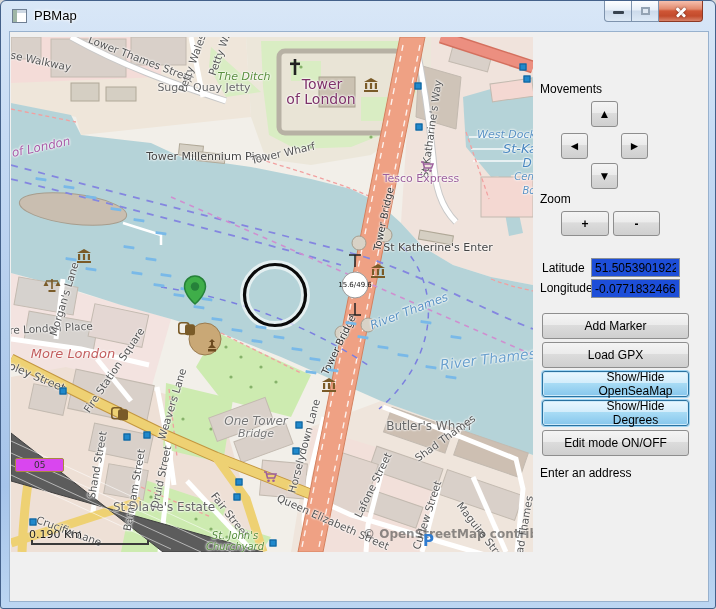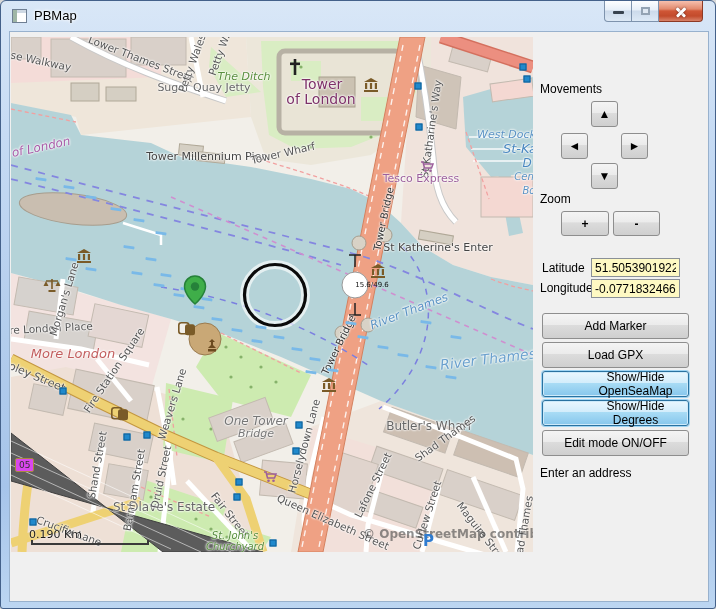--- a/index.html
+++ b/index.html
@@ -33,38 +33,38 @@
   #map-overlays{position:absolute;left:0;top:0;width:100%;height:100%;}
   .mlabel{position:absolute;white-space:nowrap;font-family:"DejaVu Sans",sans-serif;
     text-shadow:0 0 2px #fff,0 0 2px #fff,0 0 3px #fff;line-height:1;}
   .signal{position:absolute;width:7px;height:7px;background:#2089cc;border:1px solid #0f5f96;transform:translate(-50%,-50%);}
   .wdash{position:absolute;width:11px;height:2.5px;background:#79b9e8;border-radius:1px;transform:translate(-50%,-50%) rotate(8deg);}
   .micon{position:absolute;transform:translate(-50%,-50%);line-height:0;}
   .wwh-sign{position:absolute;left:135px;top:221px;background:#b9e6f2;border:2px solid #7a7fdd;
     padding:0 4px 1px 4px;font-family:"DejaVu Sans",sans-serif;font-weight:bold;font-size:13px;color:#000;white-space:nowrap;}
   .pin{position:absolute;left:172px;top:238px;}
   .clearance-text{position:absolute;left:344px;top:248px;transform:translate(-50%,-50%);
-    font-family:"DejaVu Sans",sans-serif;font-size:7px;color:#111;white-space:nowrap;margin-left:17px;}
+    font-family:"DejaVu Sans",sans-serif;font-size:7px;color:#111;white-space:nowrap;}
   .scale-text{position:absolute;left:18px;top:491px;font-family:"DejaVu Sans",sans-serif;font-size:11px;color:#1a1a1a;text-shadow:0 0 2px #fff;}
   .scale-line{position:absolute;left:20px;top:503px;width:118px;height:5px;border-bottom:2px solid #3a3a3a;border-left:2px solid #3a3a3a;border-right:2px solid #3a3a3a;}
   .attribution{position:absolute;left:352px;top:490px;width:170px;text-align:right;
     font-family:"DejaVu Sans",sans-serif;font-size:12px;font-weight:bold;color:rgba(70,70,70,.6);white-space:nowrap;}
   .parking{position:absolute;left:412px;top:495px;color:#2f7cd0;font-weight:bold;font-size:15px;font-family:"DejaVu Sans",sans-serif;}
   .roadref{position:absolute;left:4px;top:421px;background:#d946ef;border:1px solid #a8883f;border-radius:2px;
-    font-family:"DejaVu Sans",sans-serif;font-size:9px;color:#333;padding:1px 3px;}
+    font-family:"DejaVu Sans",sans-serif;font-size:9px;color:#333;padding:1px 18px;}
   
   .plabel{position:absolute;font-size:12px;color:#000;}
   .btn{position:absolute;border:1px solid #8e8e8e;border-radius:3px;font-family:"Liberation Sans",sans-serif;
     font-size:12px;color:#000;text-align:center;
     background:linear-gradient(180deg,#f4f4f4 0%,#ebebeb 45%,#dcdcdc 46%,#cfcfcf 100%);
     display:flex;align-items:center;justify-content:center;cursor:default;padding:0;}
   .btn.blue{border:1px solid #2a72a0;box-shadow:inset 0 0 0 1px #cdeafa,0 0 0 1px #9fd4f2;
     background:linear-gradient(180deg,#eaf7fe 0%,#d3edfb 45%,#a9dcf5 46%,#86c6ec 100%);padding-left:40px;}
   .navbtn{font-size:12px;}
-  .field{position:absolute;border:1px solid #8a9097;background:#fef9c3;font-family:"Liberation Sans",sans-serif;
+  .field{position:absolute;border:1px solid #8a9097;background:#1d4ed8;font-family:"Liberation Sans",sans-serif;
     font-size:12px;color:#000;padding:1px 3px;}
 </style>
 </head>
 <body>
 
 <div class="window">
   <div class="titlebar">
     <div class="app-icon"></div>
     <div class="title">PBMap</div>
     <div class="caption-buttons">

